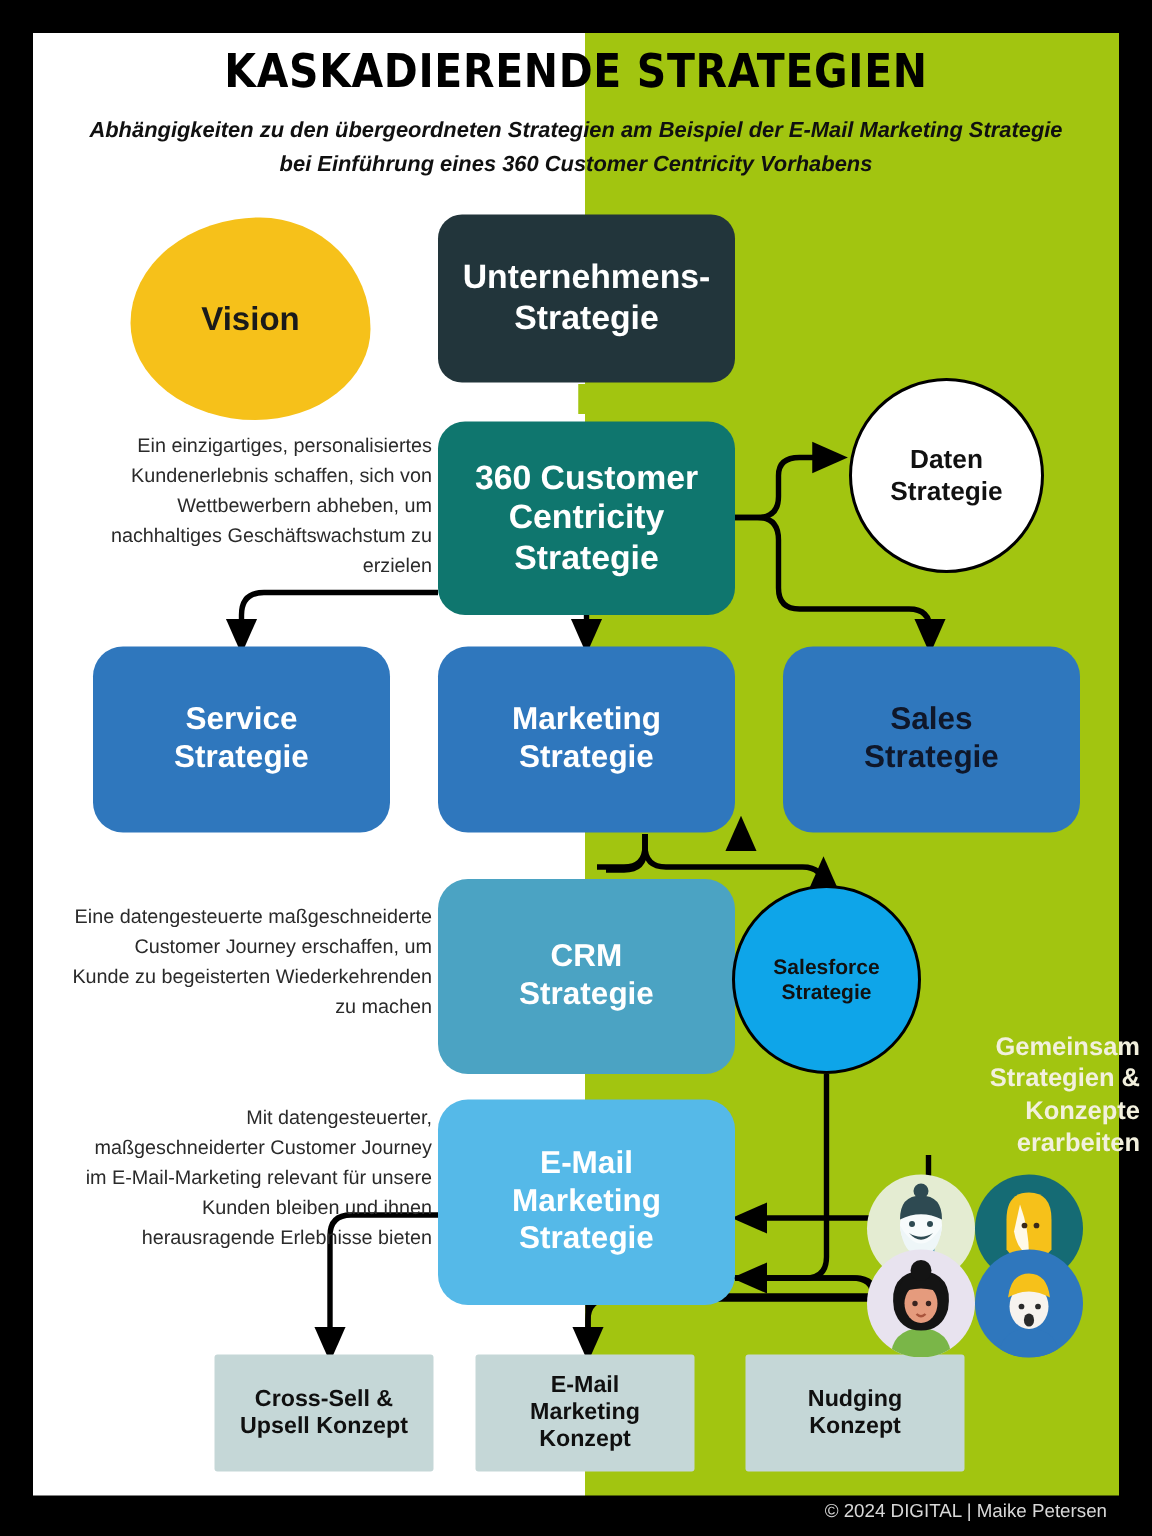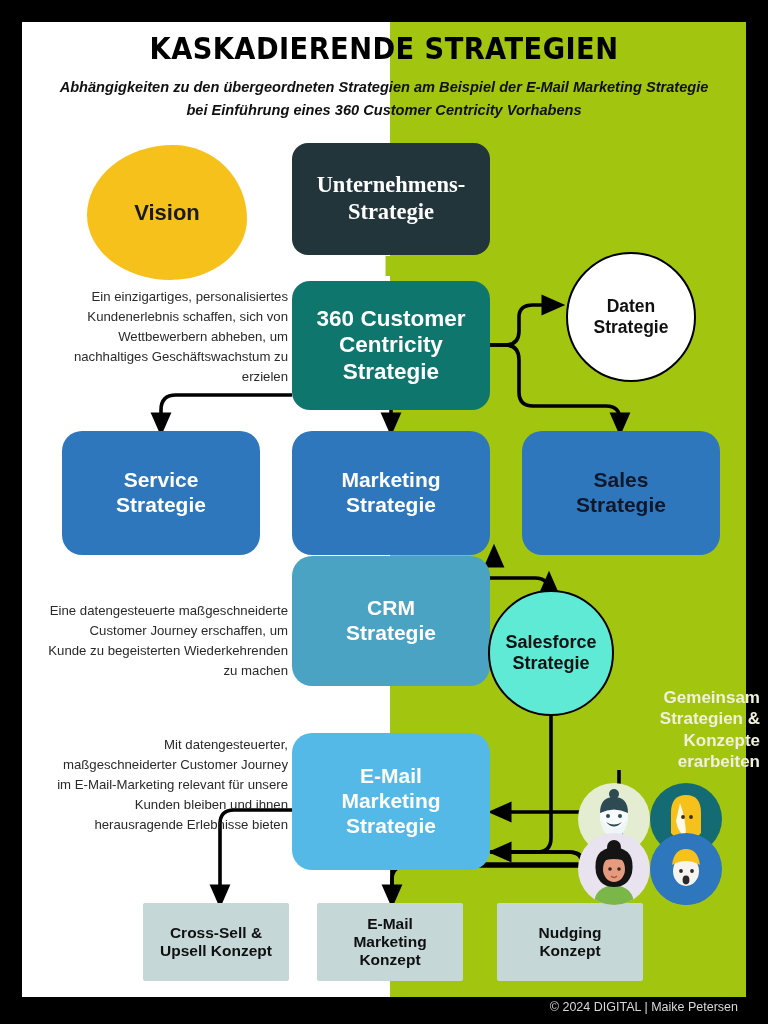--- a/index.html
+++ b/index.html
@@ -59,21 +59,20 @@
     left: 87px; top: 145px; width: 160px; height: 135px;
     background: #f6c11a;
     color: #1a1a1a; font-size: 22px;
     border-radius: 54% 46% 48% 52% / 52% 55% 45% 48%;
   }
   .box-unternehmen {
     left: 292px; top: 143px; width: 198px; height: 112px;
     background: #22353b; color: #ffffff;
     font-size: 22.5px; border-radius: 16px;
     padding: 0 8px;
-    font-family: Liberation Serif, serif;
   }
   .box-360 {
     left: 292px; top: 281px; width: 198px; height: 129px;
     background: #0f766e; color: #ffffff;
     font-size: 22.5px; border-radius: 18px;
     padding: 0 8px;
   }
   .circle-daten {
     left: 566px; top: 252px; width: 130px; height: 130px;
     background: #ffffff; color: #111111;
@@ -89,28 +88,28 @@
     left: 292px; top: 431px; width: 198px; height: 124px;
     background: #2f77bd; color: #ffffff;
     font-size: 21px; border-radius: 20px;
   }
   .box-sales {
     left: 522px; top: 431px; width: 198px; height: 124px;
     background: #2f77bd; color: #0f172a;
     font-size: 21px; border-radius: 20px;
   }
   .box-crm {
-    left: 292px; top: 556px; width: 198px; height: 130px;
+    left: 292px; top: 586px; width: 198px; height: 130px;
     background: #4ba3c3; color: #ffffff;
     font-size: 21px; border-radius: 20px;
   }
   .circle-salesforce {
     left: 488px; top: 590px; width: 126px; height: 126px;
-    background: #5eead4; color: #111111;
-    font-size: 18px; border: 2.5px solid #000;
+    background: #0ea5e9; color: #111111;
+    font-size: 14px; border: 2.5px solid #000;
     border-radius: 50%;
   }
   .box-email {
     left: 292px; top: 733px; width: 198px; height: 137px;
     background: #55b9e8; color: #ffffff;
     font-size: 21px; border-radius: 20px;
   }
   .concept {
     background: #c5d7d7; color: #101010;
     font-size: 15.5px; border-radius: 2px;

